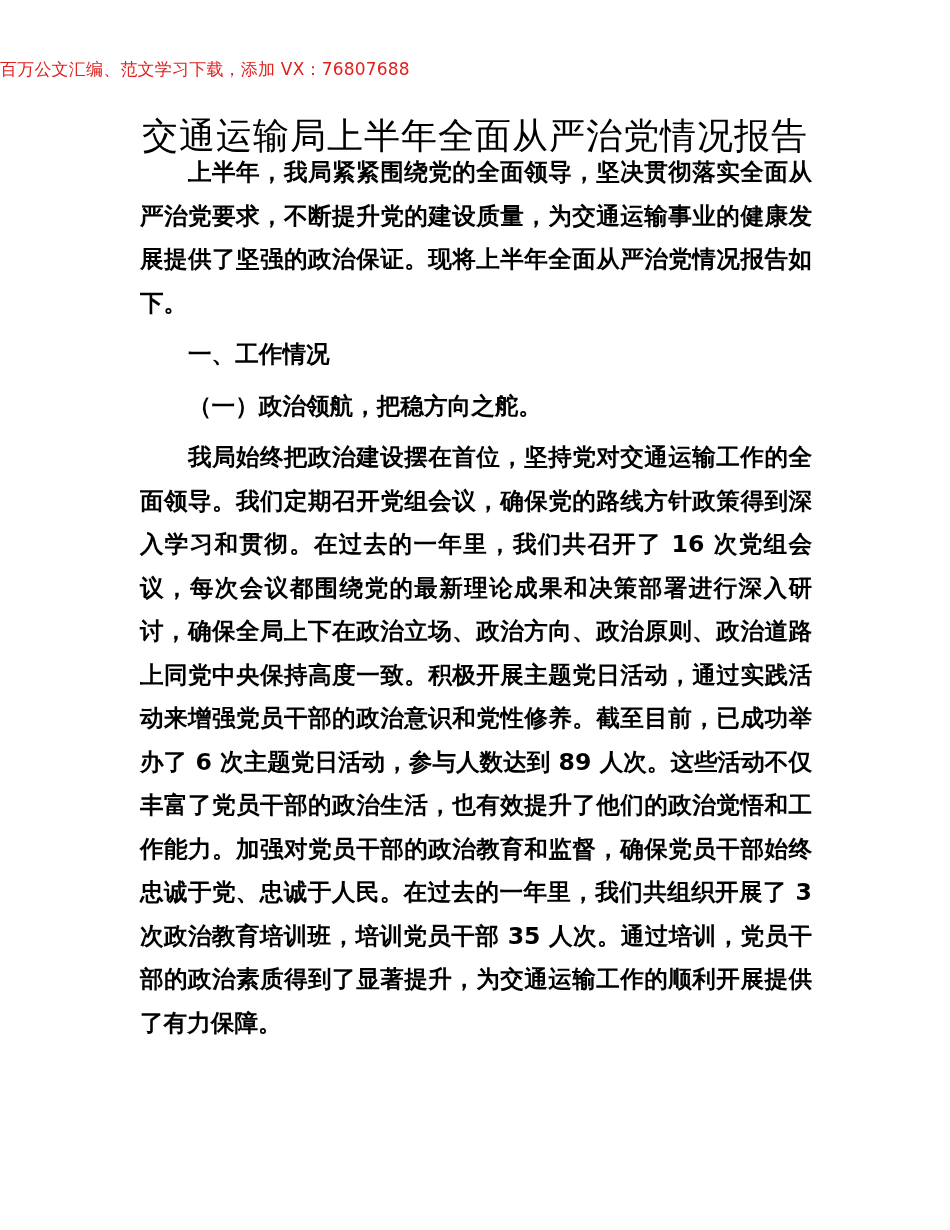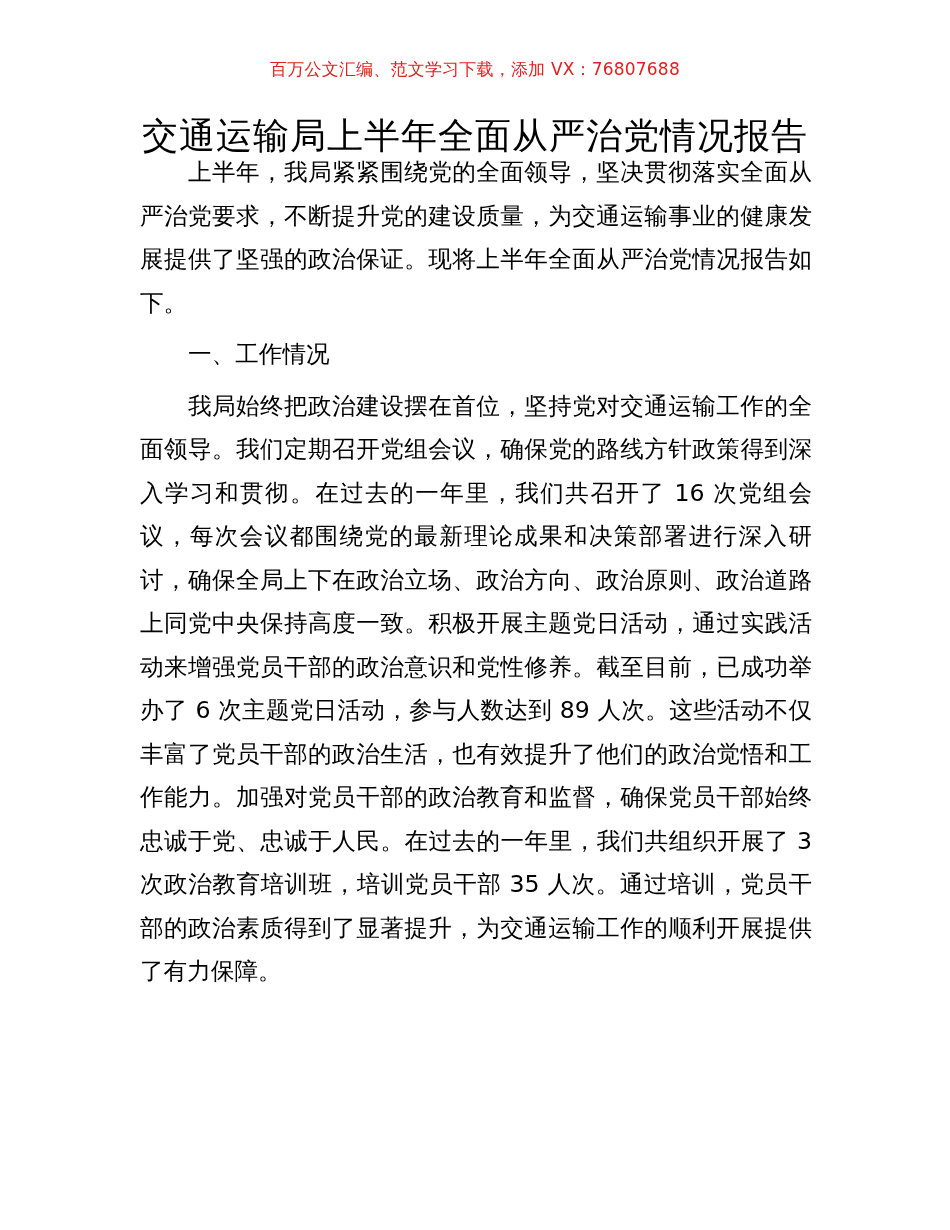--- a/index.html
+++ b/index.html
@@ -3,38 +3,39 @@
   <meta charset="utf-8">
   <style>
     html, body { margin: 0; padding: 0; background: #ffffff; }
     body {
       width: 950px; height: 1230px; position: relative; overflow: hidden;
       font-family: "DejaVu Sans", "Liberation Sans", sans-serif;
       color: #000000;
     }
     .watermark {
       position: absolute; top: 58px; left: 0; width: 950px;
-      text-align: center; font-size: 17px; color: #e0201e; letter-spacing: 0.2px;
+      font-size: 17px; color: #e0201e; letter-spacing: 0.2px;
     }
     .title {
       position: absolute; top: 112px; left: 0; width: 950px;
       text-align: center; font-size: 36px; line-height: 48px; letter-spacing: 1px;
     }
     .body-text {
       position: absolute; left: 140px; width: 672px;
       font-size: 23.6px; line-height: 43.5px;
-      text-align: justify; text-justify: inter-character;
+      text-align: justify; text-justify: inter-character; font-weight: bold;
     }
     .para { margin: 0; text-indent: 48px; }
     .heading { margin: 0; text-indent: 48px; }
   </style>
 </head>
 <body>
 
 <div class="watermark">百万公文汇编、范文学习下载，添加 VX：76807688</div>
 
 <div class="title">交通运输局上半年全面从严治党情况报告</div>
 
 <div class="body-text" style="top:151px;">
   <p class="para">上半年，我局紧紧围绕党的全面领导，坚决贯彻落实全面从严治党要求，不断提升党的建设质量，为交通运输事业的健康发展提供了坚强的政治保证。现将上半年全面从严治党情况报告如下。</p>
   <p class="heading" style="margin-top:8px;">一、工作情况</p>
+  <p class="heading" style="margin-top:8px;">（一）政治领航，把稳方向之舵。</p>
   <p class="para" style="margin-top:8px;">我局始终把政治建设摆在首位，坚持党对交通运输工作的全面领导。我们定期召开党组会议，确保党的路线方针政策得到深入学习和贯彻。在过去的一年里，我们共召开了 16 次党组会议，每次会议都围绕党的最新理论成果和决策部署进行深入研讨，确保全局上下在政治立场、政治方向、政治原则、政治道路上同党中央保持高度一致。积极开展主题党日活动，通过实践活动来增强党员干部的政治意识和党性修养。截至目前，已成功举办了 6 次主题党日活动，参与人数达到 89 人次。这些活动不仅丰富了党员干部的政治生活，也有效提升了他们的政治觉悟和工作能力。加强对党员干部的政治教育和监督，确保党员干部始终忠诚于党、忠诚于人民。在过去的一年里，我们共组织开展了 3 次政治教育培训班，培训党员干部 35 人次。通过培训，党员干部的政治素质得到了显著提升，为交通运输工作的顺利开展提供了有力保障。</p>
 </div>
 
 </body></html>

